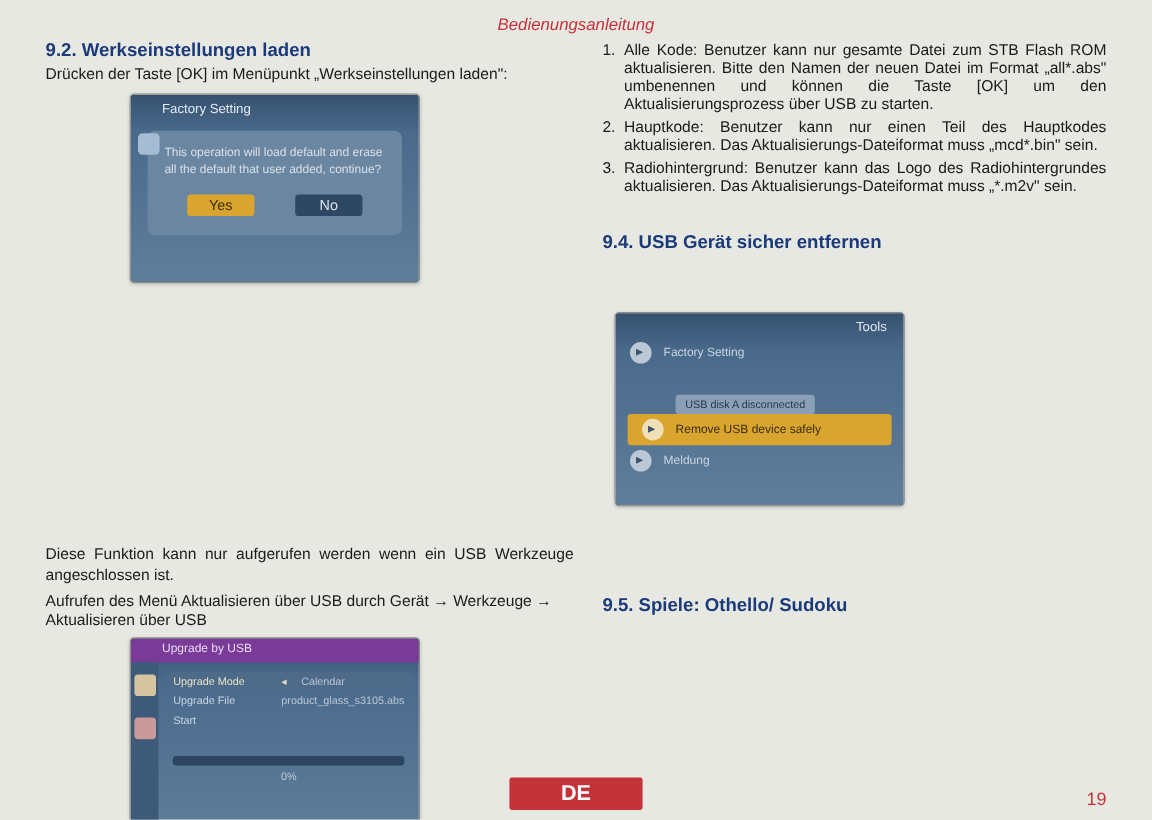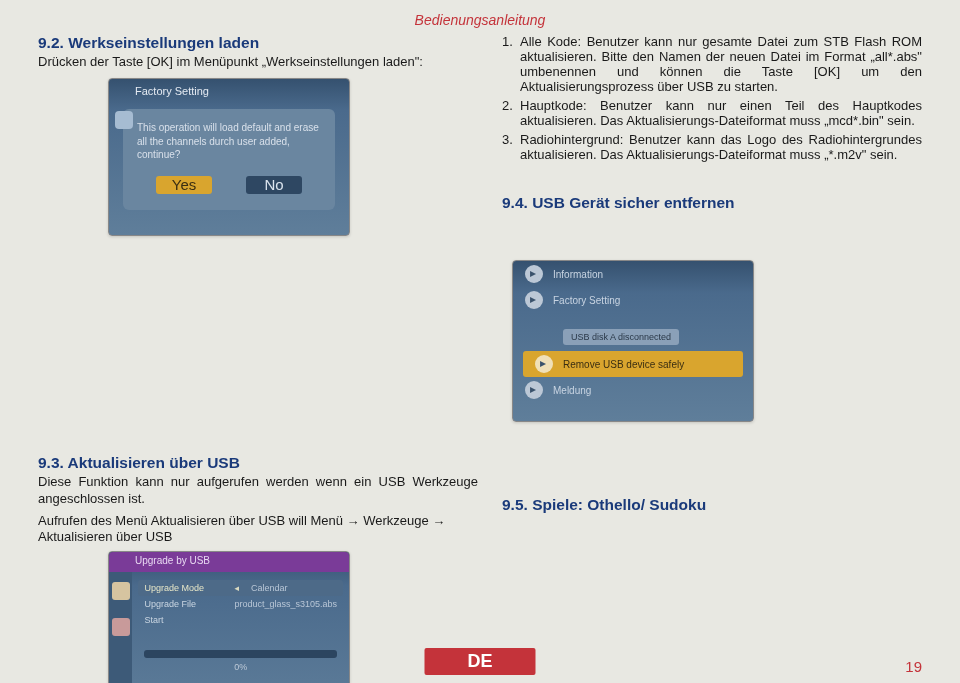--- a/index.html
+++ b/index.html
@@ -61,21 +61,21 @@
       color: #d8e0ea;
       font-size: 10px;
       line-height: 1.35;
     }
     .sw-buttons { display: flex; gap: 34px; margin-top: 14px; justify-content: center; }
     .sw-btn {
       width: 56px; height: 18px;
       background: #2e4762;
       border-radius: 3px;
       text-align: center; line-height: 18px;
-      font-size: 15px; color: #dbe4ee;
+      font-size: 12px; color: #dbe4ee;
     }
     .sw-btn.highlight { background: #d9a52e; color: #3a2e12; }
     .sw-icon-row {
       position: absolute; left: 6px; top: 32px;
       display: flex; flex-direction: column; gap: 18px;
     }
     .sw-icon-row .ico {
       width: 18px; height: 18px;
       background: #a6bcd2;
       border-radius: 4px;
@@ -179,32 +179,31 @@
   <div class="col-left">
     <div class="section-heading">9.2. Werkseinstellungen laden</div>
     <div class="body-text">Drücken der Taste [OK] im Menüpunkt „Werkseinstellungen laden":</div>
 
     <div class="screenshot sw-setup">
       <div class="sw-setup-header">Factory Setting</div>
       <div class="sw-icon-row">
         <div class="ico"></div>
       </div>
       <div class="sw-dialog">
-        <div>This operation will load default and erase all the channels durch user added, continue?</div>
+        <div>This operation will load default and erase all the default that user added, continue?</div>
         <div class="sw-buttons">
           <div class="sw-btn highlight">Yes</div>
           <div class="sw-btn">No</div>
         </div>
       </div>
     </div>
 
     <div class="section93">
-      <div class="section-heading">9.3. Aktualisieren über USB</div>
       <div class="body-text" style="text-align:justify">Diese Funktion kann nur aufgerufen werden wenn ein USB Werkzeuge angeschlossen ist.</div>
-      <div class="body-text">Aufrufen des Menü Aktualisieren über USB will Menü → Werkzeuge → Aktualisieren über USB</div>
+      <div class="body-text">Aufrufen des Menü Aktualisieren über USB durch Gerät → Werkzeuge → Aktualisieren über USB</div>
     </div>
 
     <div class="screenshot sw-upgrade">
       <div class="sw-upgrade-top">Upgrade by USB</div>
       <div class="sw-body">
         <div class="sw-left-panel">
           <div class="ico"></div>
           <div class="ico" style="background:#c89a9a"></div>
         </div>
         <div class="sw-right-panel">
@@ -240,24 +239,21 @@
       <div class="num">3.</div>
       <div class="txt">Radiohintergrund: Benutzer kann das Logo des Radiohintergrundes aktualisieren. Das Aktualisierungs-Dateiformat muss „*.m2v" sein.</div>
     </div>
 
     <div style="height:28px"></div>
     <div class="section-heading">9.4. USB Gerät sicher entfernen</div>
 
     <div style="height:38px"></div>
 
     <div class="screenshot sw-tools">
-      <div class="sw-menu-item">
-        <span class="chev"></span>
-        <span>Information</span>
-      </div>
+      <div class="sw-tools-header">Tools</div>
       <div class="sw-menu-item">
         <span class="chev"></span>
         <span>Factory Setting</span>
       </div>
       <div class="sw-tooltip">USB disk A disconnected</div>
       <div style="height:38px"></div>
       <div class="sw-menu-item highlight">
         <span class="chev"></span>
         <span>Remove USB device safely</span>
       </div>

